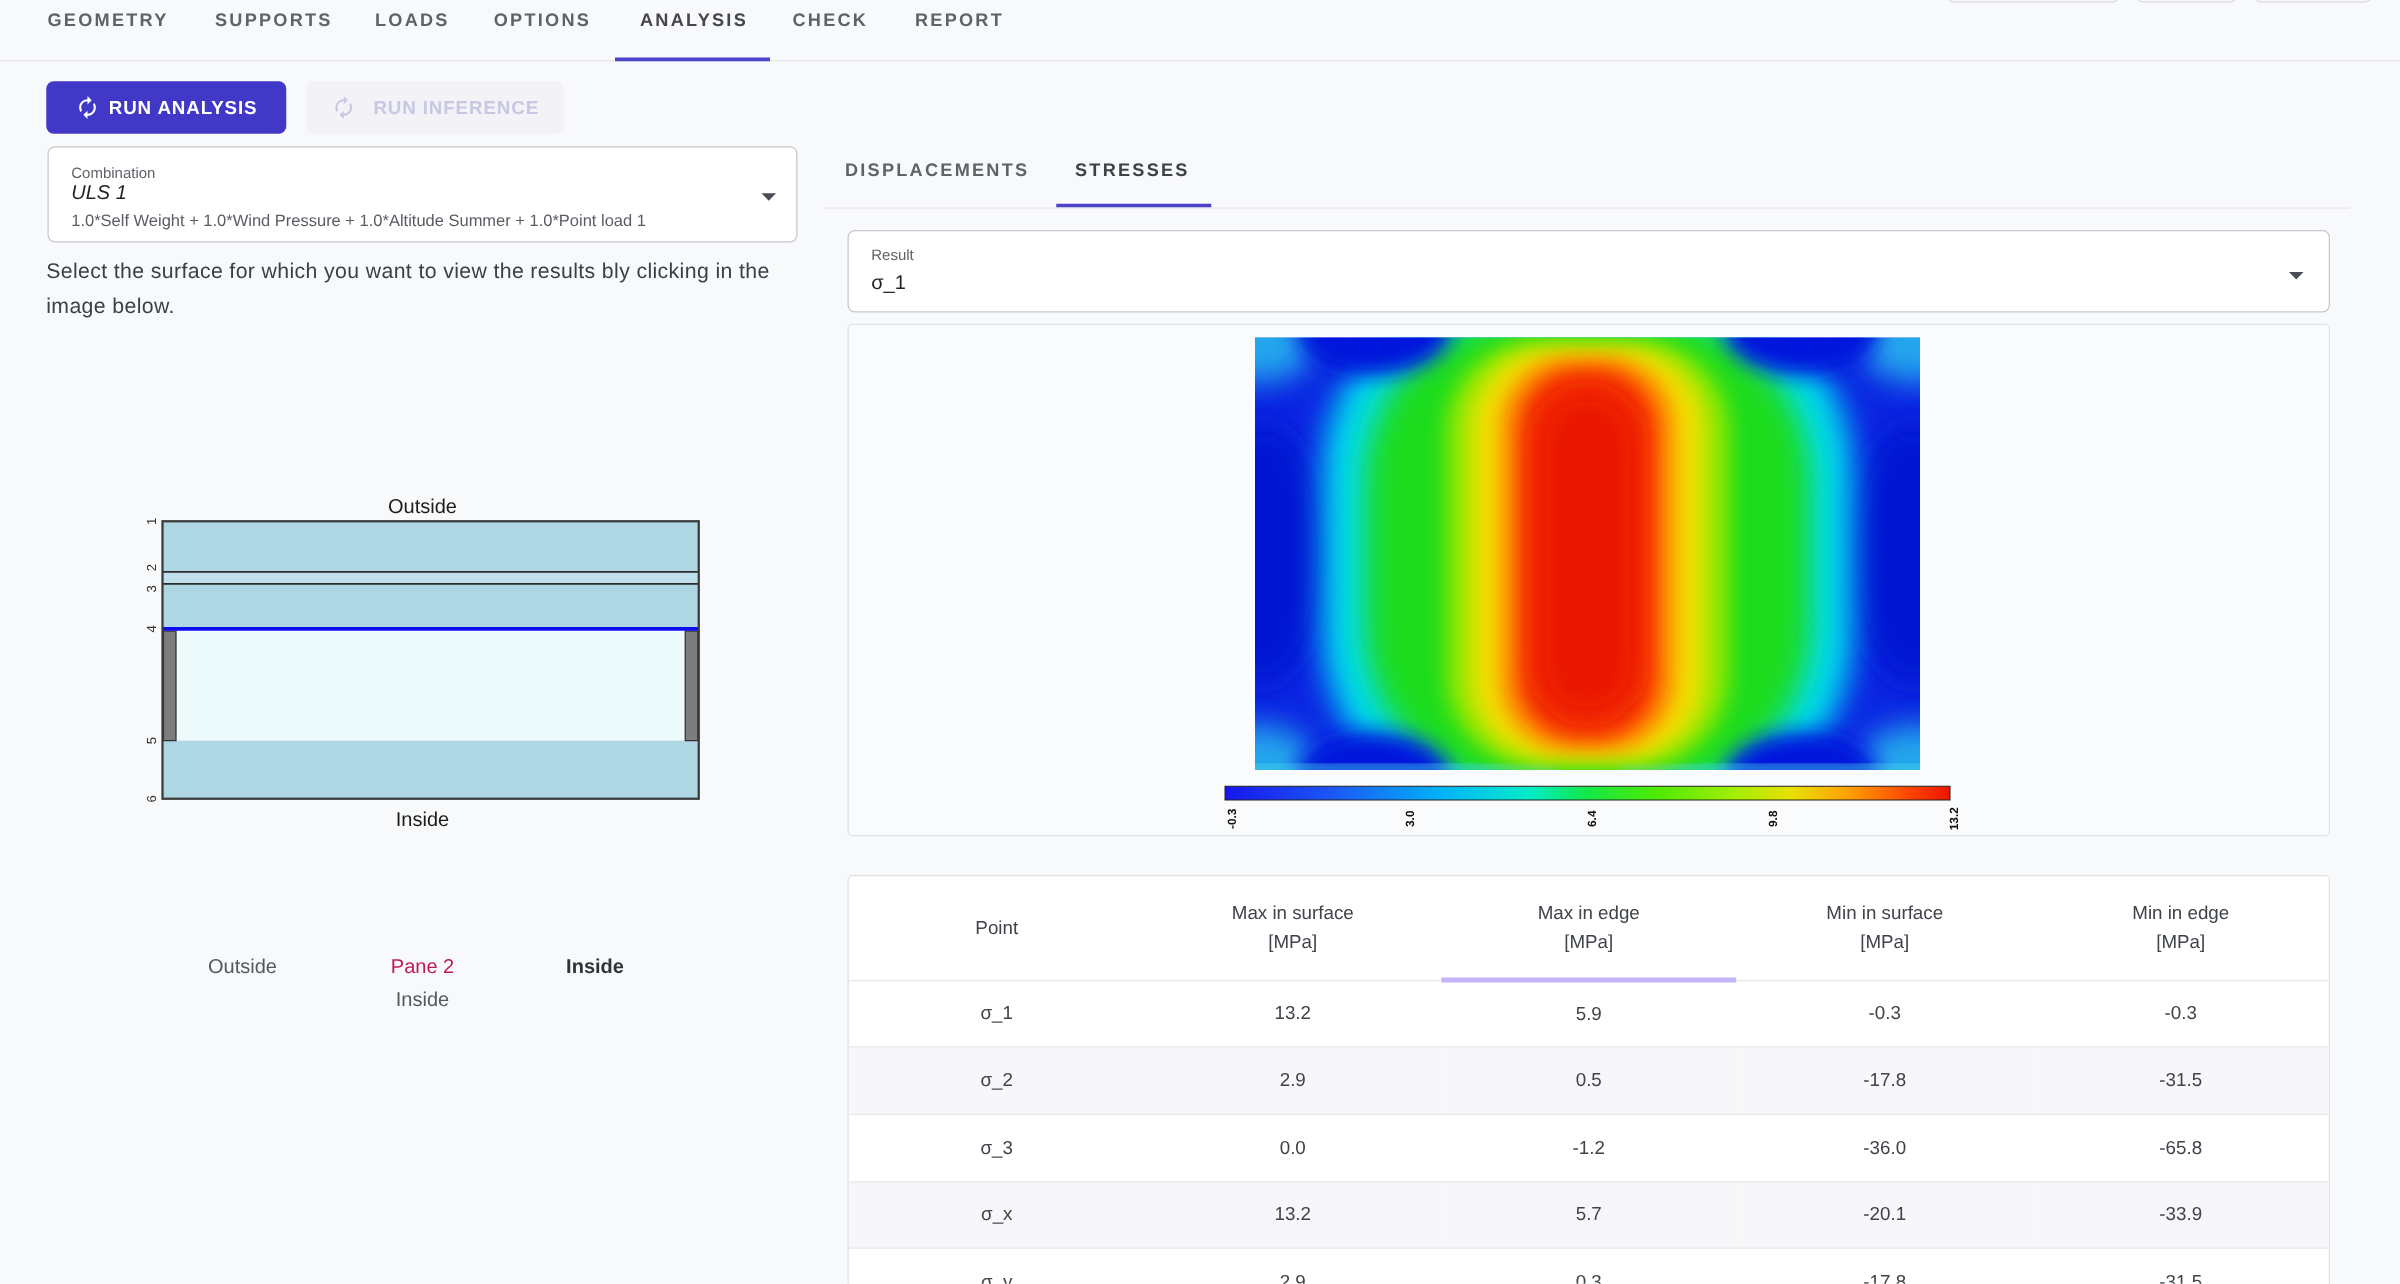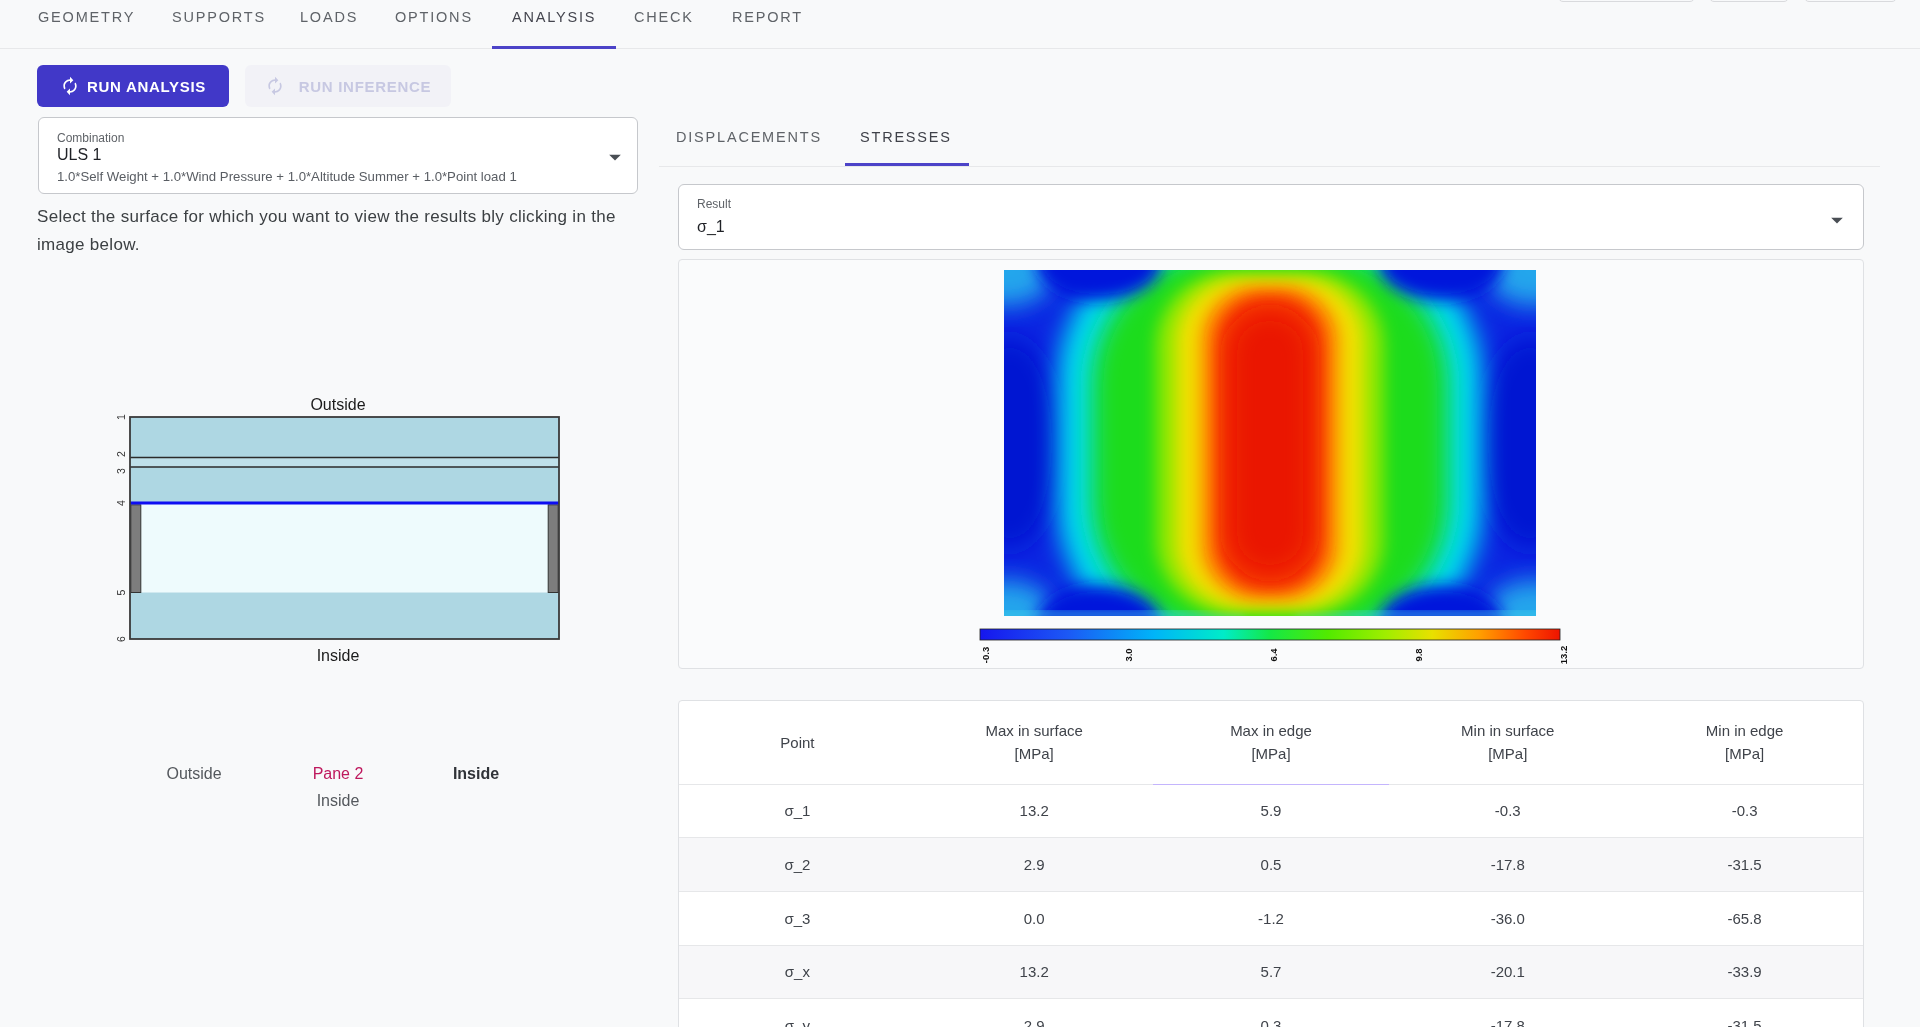--- a/index.html
+++ b/index.html
@@ -1,19 +1,19 @@
 <!DOCTYPE html>
 <html><head>
 <meta charset="utf-8">
 <style>
   * { margin:0; padding:0; box-sizing:border-box; }
   html,body { width:1920px; height:1027px; overflow:hidden; }
   body { font-family:"Liberation Sans", sans-serif; background:#f8f9fa; position:relative; }
   .abs { position:absolute; }
-  .tablabel { position:absolute; top:9px; font-size:14.5px; font-weight:400; letter-spacing:1.8px; color:#5f6368; }
+  .tablabel { position:absolute; top:9px; font-size:14.5px; font-weight:700; letter-spacing:1.8px; color:#5f6368; }
 </style>
 </head>
 <body>
 
 <div class="abs" style="left:1558px;top:-10px;width:137px;height:12px;border:1px solid #d9dadd;border-radius:5px;"></div>
 <div class="abs" style="left:1709px;top:-10px;width:80px;height:12px;border:1px solid #d9dadd;border-radius:5px;"></div>
 <div class="abs" style="left:1804px;top:-10px;width:93px;height:12px;border:1px solid #d9dadd;border-radius:5px;"></div>
 
 <div class="abs" style="left:0;top:48px;width:1920px;height:1px;background:#e7e8ea;"></div>
 <span class="tablabel" style="left:38px;">GEOMETRY</span>
@@ -33,21 +33,21 @@
 </div>
 <div class="abs" style="left:245px;top:65px;width:206px;height:42px;background:#f2f2f7;border-radius:6px;display:flex;align-items:center;justify-content:center;gap:14px;">
   <svg width="20" height="20" viewBox="0 0 24 24" fill="#c7c8e2">
       <path d="M12 6v3l4-4-4-4v3c-4.42 0-8 3.58-8 8 0 1.57.46 3.03 1.24 4.26L6.7 14.8c-.45-.83-.7-1.79-.7-2.8 0-3.31 2.69-6 6-6zm6.76 1.74L17.3 9.2c.44.84.7 1.79.7 2.8 0 3.31-2.69 6-6 6v-3l-4 4 4 4v-3c4.42 0 8-3.58 8-8 0-1.57-.46-3.03-1.24-4.26z"></path>
     </svg>
   <span style="font-size:15px;font-weight:700;letter-spacing:0.7px;color:#c7c8e2;">RUN INFERENCE</span>
 </div>
 
 <div class="abs" style="left:38px;top:117px;width:600px;height:77px;background:#fff;border:1px solid #c6c8cc;border-radius:6px;">
   <div class="abs" style="left:18px;top:13px;font-size:12px;color:#5f6368;">Combination</div>
-  <div class="abs" style="left:18px;top:28px;font-size:16px;color:#1f2126;">ULS 1</div>
+  <div class="abs" style="left:18px;top:28px;font-size:16px;color:#1f2126;font-style:italic;">ULS 1</div>
   <div class="abs" style="left:18px;top:51px;font-size:13.2px;color:#595d63;">1.0*Self Weight + 1.0*Wind Pressure + 1.0*Altitude Summer + 1.0*Point load 1</div>
   <svg class="abs" style="right:8px;top:25px;" width="28" height="28" viewBox="0 0 24 24" fill="#494e54">
       <path d="M7 10l5 5 5-5z"></path>
     </svg>
 </div>
 
 <div class="abs" style="left:37px;top:203px;width:618px;font-size:17px;letter-spacing:0.3px;line-height:28px;color:#3c4043;">Select the surface for which you want to view the results bly clicking in the image below.</div>
 
 <svg class="abs" style="left:100px;top:390px;" width="470" height="290" viewBox="0 0 470 290">
   <text x="238" y="20" text-anchor="middle" font-size="16" fill="#1b1b1b">Outside</text>
@@ -163,21 +163,21 @@
     <text x="0" y="0" transform="translate(606.5 35) rotate(-90)" text-anchor="middle">13.2</text>
   </g>
 </svg>
 
 <div class="abs" style="left:678px;top:700px;width:1186px;height:340px;background:#fff;border:1px solid #dfe1e4;border-radius:4px;overflow:hidden;">
   <table style="width:100%;border-collapse:collapse;font-size:15px;color:#3f434a;table-layout:fixed;">
     <thead>
       <tr style="height:83px;">
         <th style="font-weight:500;border-bottom:1px solid #e6e7e9;">Point</th>
         <th style="font-weight:500;border-bottom:1px solid #e6e7e9;">Max in surface<br><span style="display:inline-block;margin-top:6px;">[MPa]</span></th>
-        <th style="font-weight:500;border-bottom:1px solid #c4b5fd;">Max in edge<br><span style="display:inline-block;margin-top:6px;">[MPa]</span></th>
+        <th style="font-weight:500;border-bottom:4px solid #c4b5fd;">Max in edge<br><span style="display:inline-block;margin-top:6px;">[MPa]</span></th>
         <th style="font-weight:500;border-bottom:1px solid #e6e7e9;">Min in surface<br><span style="display:inline-block;margin-top:6px;">[MPa]</span></th>
         <th style="font-weight:500;border-bottom:1px solid #e6e7e9;">Min in edge<br><span style="display:inline-block;margin-top:6px;">[MPa]</span></th>
       </tr>
     </thead>
     <tbody style="text-align:center;">
       <tr style="height:53.7px;">
           <td>σ_1</td>
           <td>13.2</td>
           <td>5.9</td>
           <td>-0.3</td>

